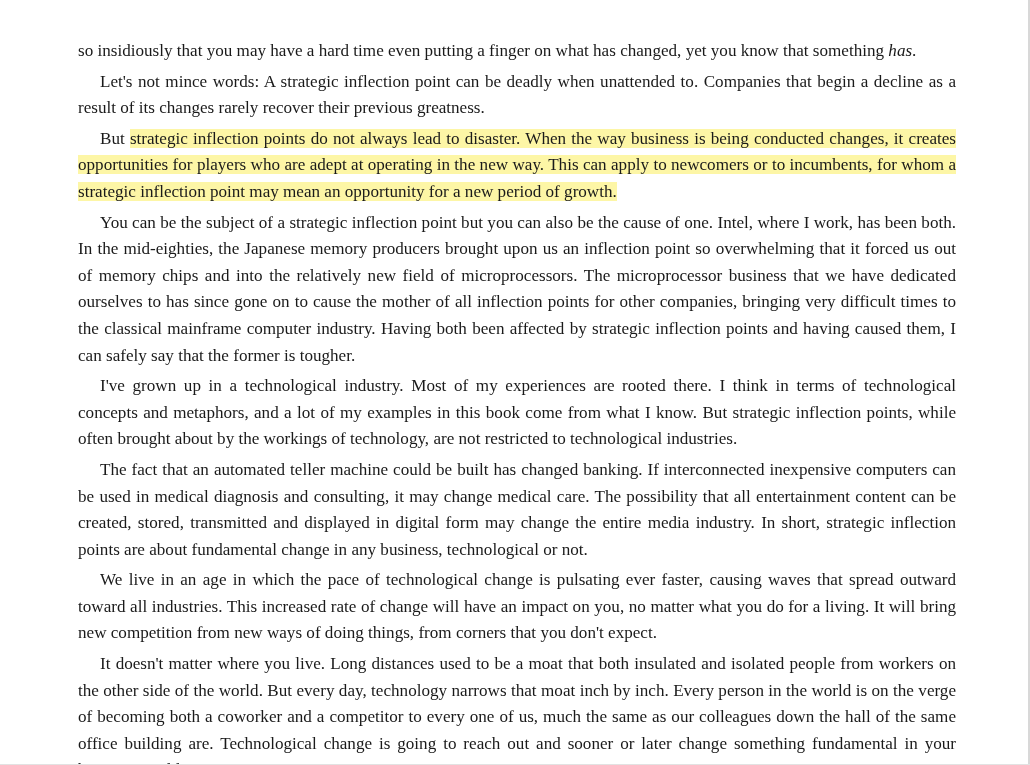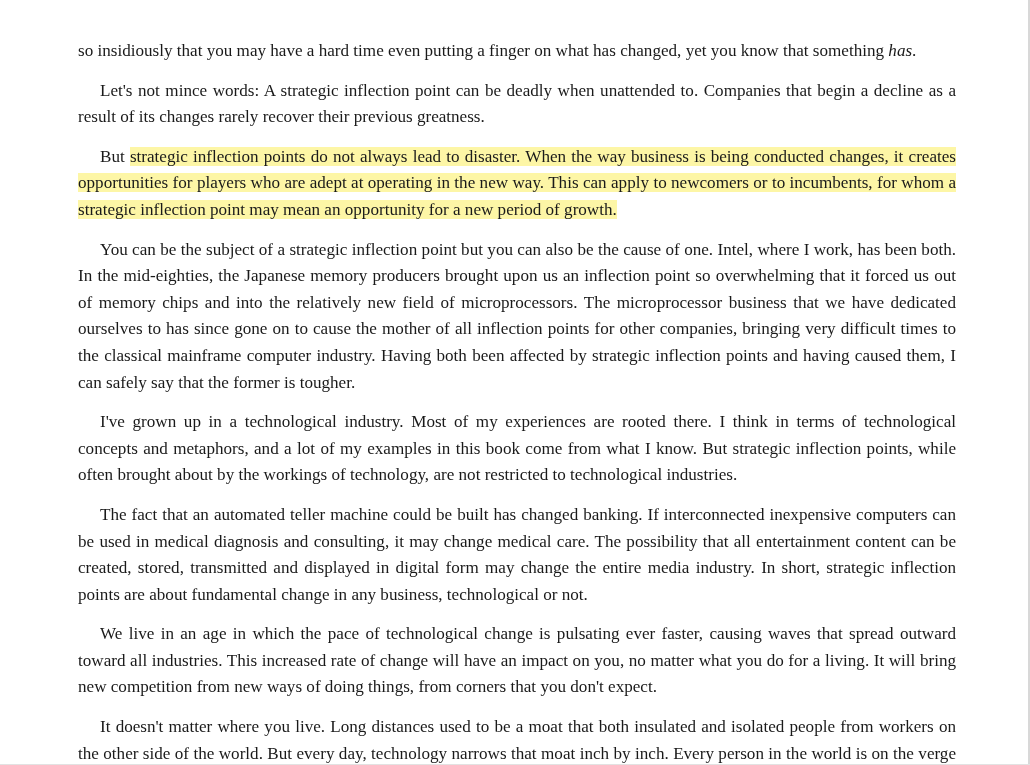--- a/index.html
+++ b/index.html
@@ -27,21 +27,21 @@
     line-height: 26.6px;
     text-align: justify;
     text-justify: inter-word;
     hyphens: none;
   }
   .para {
     margin: 0;
     text-indent: 0;
   }
   .para + .para {
-    margin-top: 13px;
+    margin-top: 4px;
   }
   .indent {
     text-indent: 22px;
   }
   .hl {
     background: #fdf6a6;
     box-decoration-break: clone;
     -webkit-box-decoration-break: clone;
   }
   .it {

